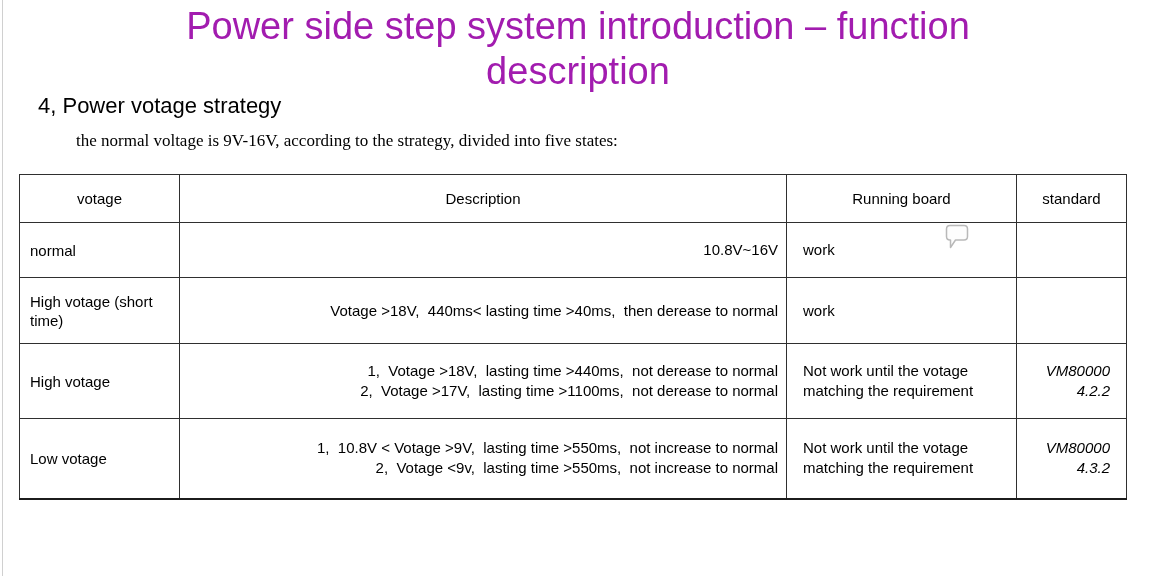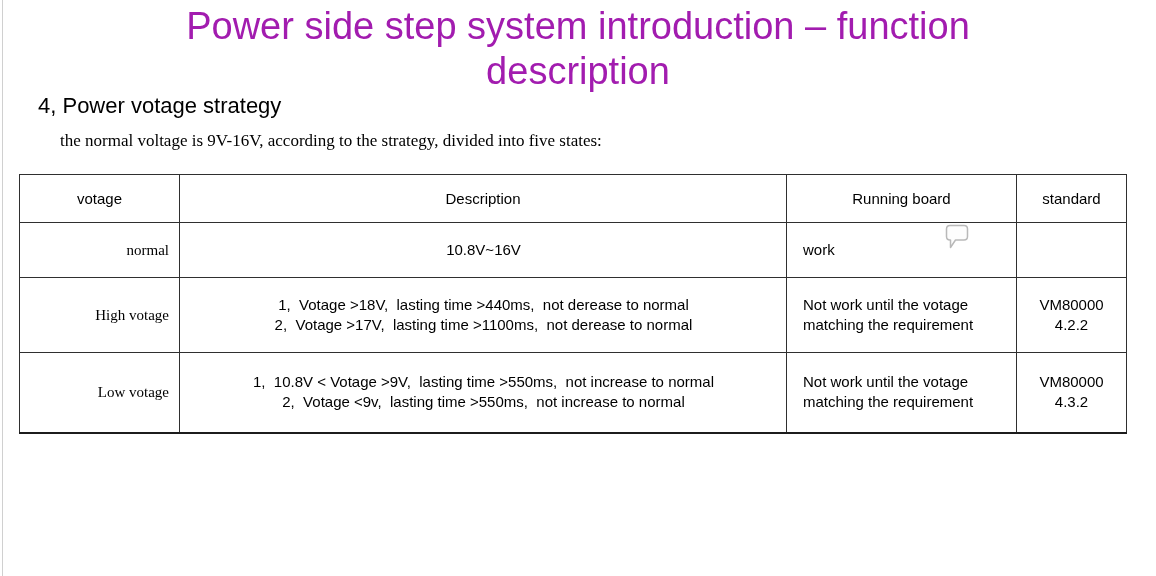--- a/index.html
+++ b/index.html
@@ -19,44 +19,44 @@
     text-align:center;
     font-size:38px; line-height:45px;
     color:#a21caf;
   }
   .section-heading {
     position:absolute; top:93px; left:38px;
     font-family:Liberation Sans, sans-serif;
     font-size:22px; line-height:26px;
   }
   .intro {
-    position:absolute; top:130px; left:60px;
+    position:absolute; top:130px; left:76px;
     font-family:"Liberation Serif", serif;
     font-size:17px; line-height:21px;
   }
   table.voltage {
     position:absolute; top:174px; left:19px;
     width:1107px;
     border-collapse:collapse; table-layout:fixed;
     font-size:15px;
     border-bottom:2px solid #1c1c1c;
     border-radius:31px;
   }
   .voltage th, .voltage td {
     border:1px solid #2f2f2f;
     font-weight:normal;
     vertical-align:middle;
     overflow:hidden;
   }
   .voltage th { text-align:center; }
-  td.c-votage { text-align:right; padding:8px 10px; line-height:19px;font-family:Liberation Serif, serif; }
-  td.c-desc   { text-align:center; padding:0 8px 0 9px; line-height:20px; }
+  td.c-votage { text-align:left; padding:8px 10px; line-height:19px; }
+  td.c-desc   { text-align:right; padding:0 8px 0 9px; line-height:20px; }
   td.c-desc .desc-line { white-space:pre-wrap; }
   td.c-run    { text-align:left; padding:0 16px; line-height:20px; position:relative; }
-  td.c-std    { text-align:center; line-height:20px; padding:0 8px; }
+  td.c-std    { text-align:right; line-height:20px; padding:0 16px;font-style:italic; }
   .comment-bubble {
     position:absolute; left:158px; top:1px;
     width:24px; height:26px;
     cursor:pointer;
   }
 </style>
 </head>
 <body>
 
 <div class="page-edge"></div>
@@ -92,20 +92,30 @@
         <div class="desc-line">10.8V~16V</div>
       </td>
       <td class="c-run">
         <span>work</span>
         <svg class="comment-bubble" viewBox="0 0 24 26">
           <path d="M5 1.5 C3 1.5 1.5 3 1.5 5 L1.5 12.5 C1.5 14.5 3 16 5 16 L5.5 16 L5.5 23.5 L10.5 16 L19 16 C21 16 22.5 14.5 22.5 12.5 L22.5 5 C22.5 3 21 1.5 19 1.5 Z" fill="#fdfdfd" stroke="#b9b9b9" stroke-width="1.5" stroke-linejoin="round"></path>
         </svg>
       </td>
       <td class="c-std"></td>
     </tr>
+    <tr style="height:66px">
+      <td class="c-votage">High votage (short time)</td>
+      <td class="c-desc">
+        <div class="desc-line">Votage &gt;18V,  440ms&lt; lasting time &gt;40ms,  then derease to normal</div>
+      </td>
+      <td class="c-run">
+        <span>work</span>
+      </td>
+      <td class="c-std"></td>
+    </tr>
     <tr style="height:75px">
       <td class="c-votage">High votage</td>
       <td class="c-desc">
         <div class="desc-line">1,  Votage &gt;18V,  lasting time &gt;440ms,  not derease to normal</div>
         <div class="desc-line">2,  Votage &gt;17V,  lasting time &gt;1100ms,  not derease to normal</div>
       </td>
       <td class="c-run">
         <span>Not work until the votage matching the requirement</span>
       </td>
       <td class="c-std">

